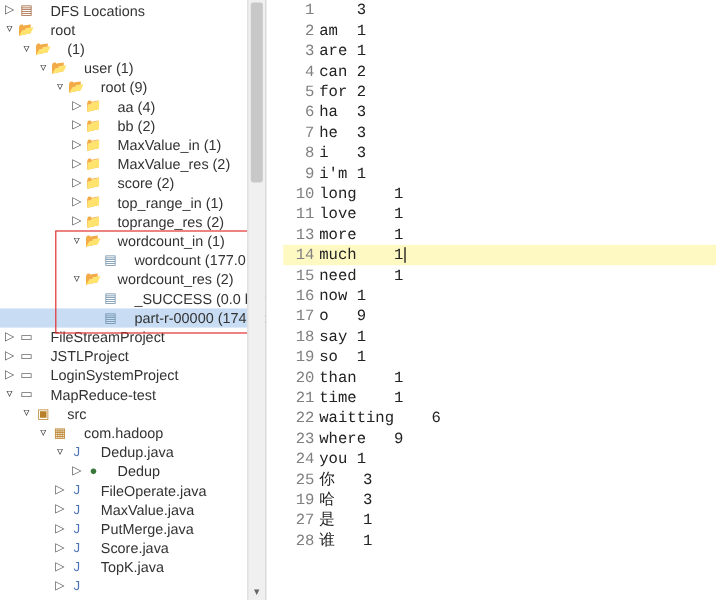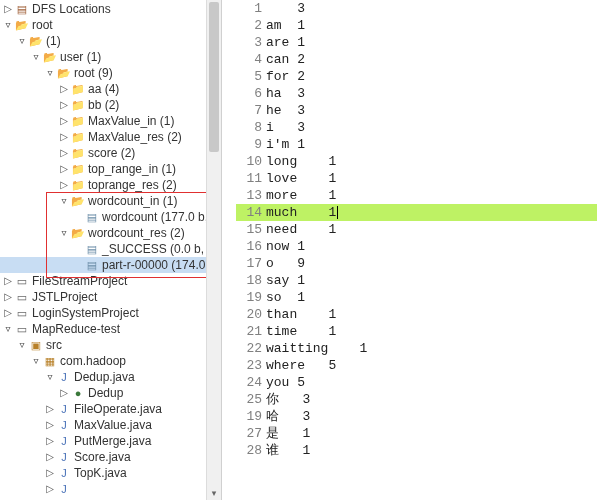--- a/index.html
+++ b/index.html
@@ -70,20 +70,21 @@
   .ico-src           { color: #b88028; }
   .ico-project       { color: #6a6a6a; }
   .ico-dfs           { color: #a06038; }
 
   .tree-item.selected {
     background: #c8ddf3;
   }
 
   .tree-item .lbl {
     padding-left: 2px;
+    margin-left: 10px;
   }
 
   
   .ind0  { padding-left:   2px; }
   .ind1  { padding-left:  16px; }
   .ind2  { padding-left:  30px; }
   .ind3  { padding-left:  44px; }
   .ind4  { padding-left:  58px; }
   .ind5  { padding-left:  72px; }
 
@@ -135,21 +136,21 @@
     background: #fff;
   }
 
   .file-line {
     display: flex;
     align-items: center;
     height: 17px;
     line-height: 17px;
   }
   .file-line.hl {
-    background: #bef264;
+    background: #fef9c3;
   }
   .lnum {
     width: 26px;
     text-align: right;
     padding-right: 4px;
     color: #808080;
     user-select: none;
   }
   .content {
     white-space: pre;
@@ -425,29 +426,29 @@
     <div class="file-line">
       <span class="lnum">20</span>
       <span class="content">than    1</span>
     </div>
     <div class="file-line">
       <span class="lnum">21</span>
       <span class="content">time    1</span>
     </div>
     <div class="file-line">
       <span class="lnum">22</span>
-      <span class="content">waitting    1</span>
+      <span class="content">waitting    6</span>
     </div>
     <div class="file-line">
       <span class="lnum">23</span>
-      <span class="content">where   5</span>
+      <span class="content">where   9</span>
     </div>
     <div class="file-line">
       <span class="lnum">24</span>
-      <span class="content">you 5</span>
+      <span class="content">you 1</span>
     </div>
     <div class="file-line">
       <span class="lnum">25</span>
       <span class="content">你   3</span>
     </div>
     <div class="file-line">
       <span class="lnum">19</span>
       <span class="content">哈   3</span>
     </div>
     <div class="file-line">

